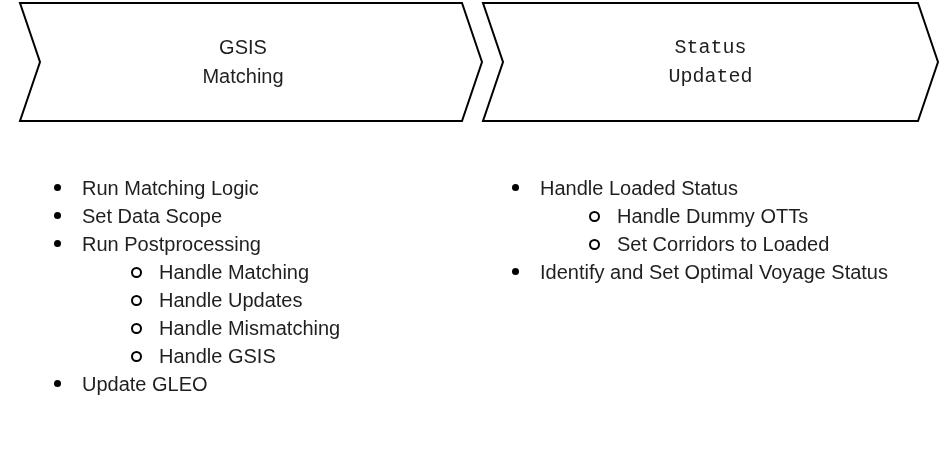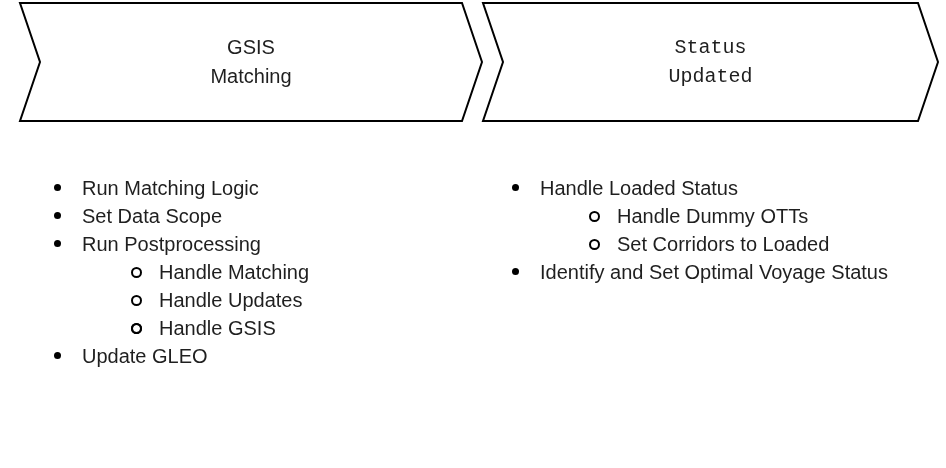--- a/index.html
+++ b/index.html
@@ -37,21 +37,21 @@
     display: flex;
     flex-direction: column;
     align-items: center;
     justify-content: center;
     text-align: center;
     font-size: 20px;
     line-height: 29px;
     color: #1f1f1f;
     pointer-events: none;
   }
-  .chevron-label.step1 { left: 20px; width: 462px; }
+  .chevron-label.step1 { left: 12px; width: 462px; }
   .chevron-label.step2 { left: 483px; width: 455px; font-family: Liberation Mono, monospace; }
 
   .list-col {
     position: absolute;
     top: 174px;
     font-size: 20px;
     line-height: 28px;
   }
   .list-col.left  { left: 51px;  width: 420px; }
   .list-col.right { left: 509px; width: 385px; }
@@ -102,21 +102,21 @@
     <div>Status</div>
     <div>Updated</div>
   </div>
 
   <div class="list-col left">
       <div class="li lvl1"><span class="bullet"></span><span>Run Matching Logic</span></div>
       <div class="li lvl1"><span class="bullet"></span><span>Set Data Scope</span></div>
       <div class="li lvl1"><span class="bullet"></span><span>Run Postprocessing</span></div>
       <div class="li lvl2"><span class="bullet"></span><span>Handle Matching</span></div>
       <div class="li lvl2"><span class="bullet"></span><span>Handle Updates</span></div>
-      <div class="li lvl2"><span class="bullet"></span></div>
+      <div class="li lvl2"><span class="bullet"></span><span>Handle Mismatching</span></div>
       <div class="li lvl2"><span class="bullet"></span><span>Handle GSIS</span></div>
       <div class="li lvl1"><span class="bullet"></span><span>Update GLEO</span></div>
     </div>
 
   <div class="list-col right">
       <div class="li lvl1"><span class="bullet"></span><span>Handle Loaded Status</span></div>
       <div class="li lvl2"><span class="bullet"></span><span>Handle Dummy OTTs</span></div>
       <div class="li lvl2"><span class="bullet"></span><span>Set Corridors to Loaded</span></div>
       <div class="li lvl1"><span class="bullet"></span><span>Identify and Set Optimal Voyage Status</span></div>
     </div>

